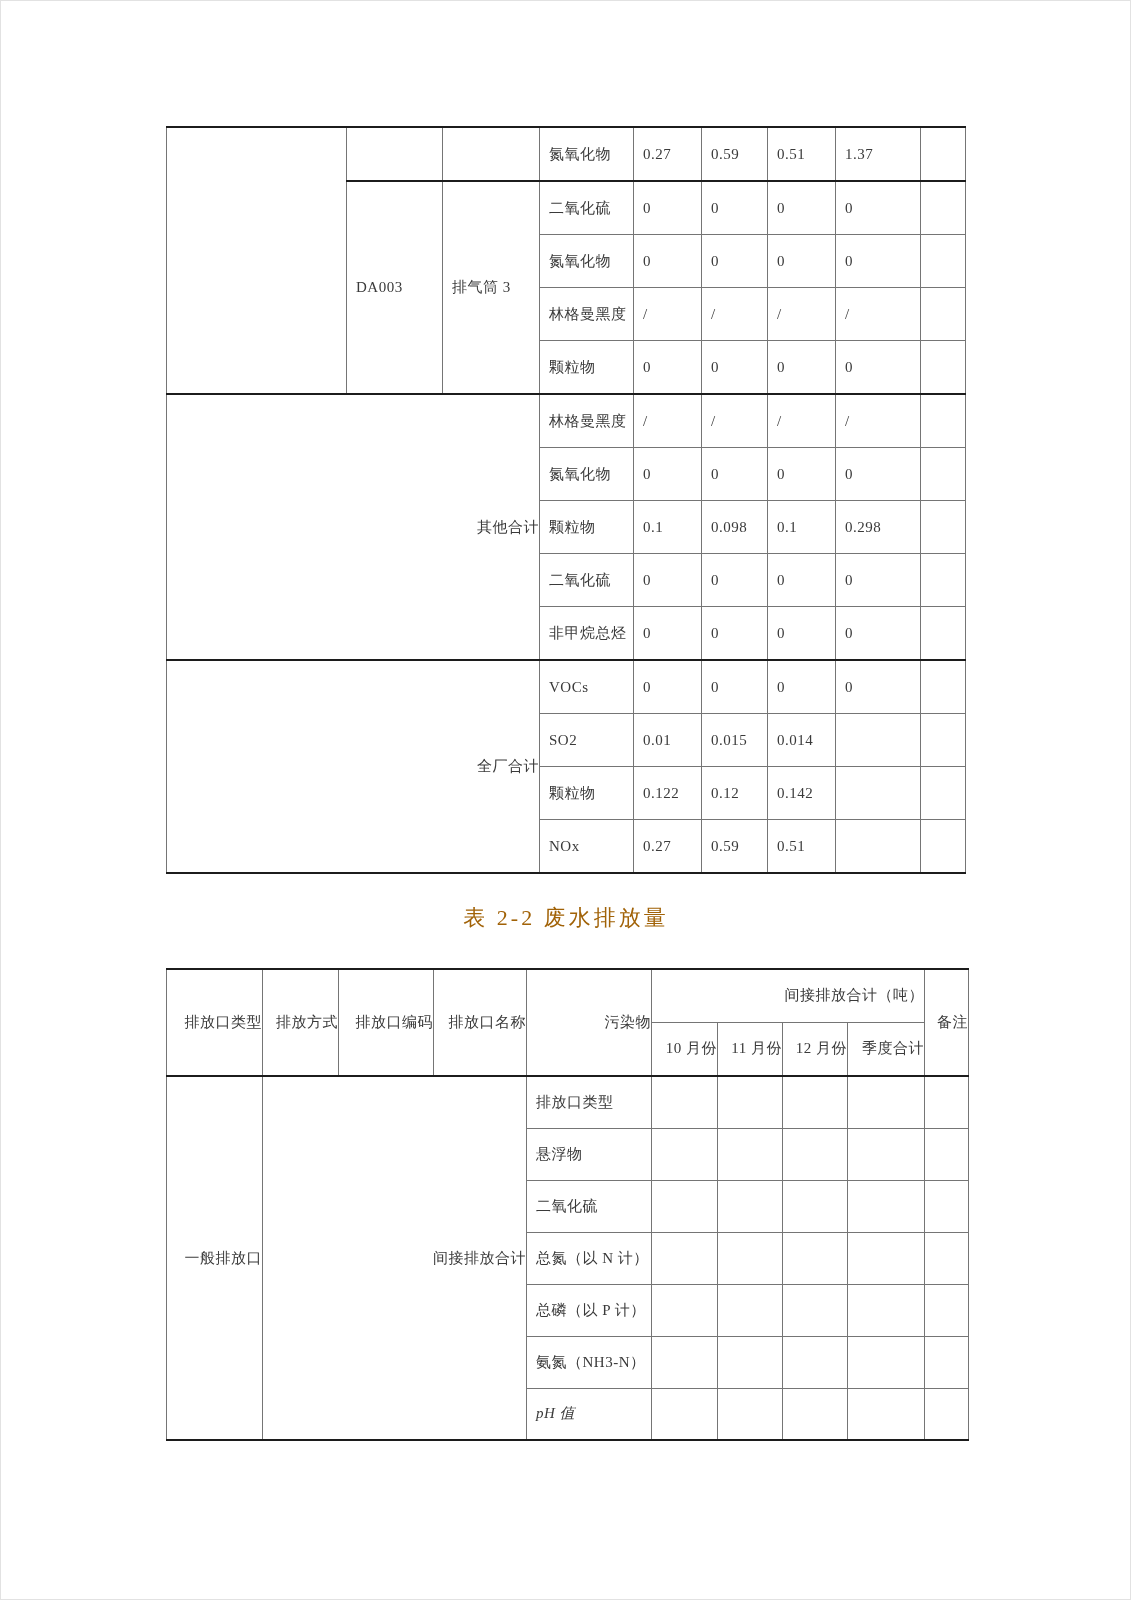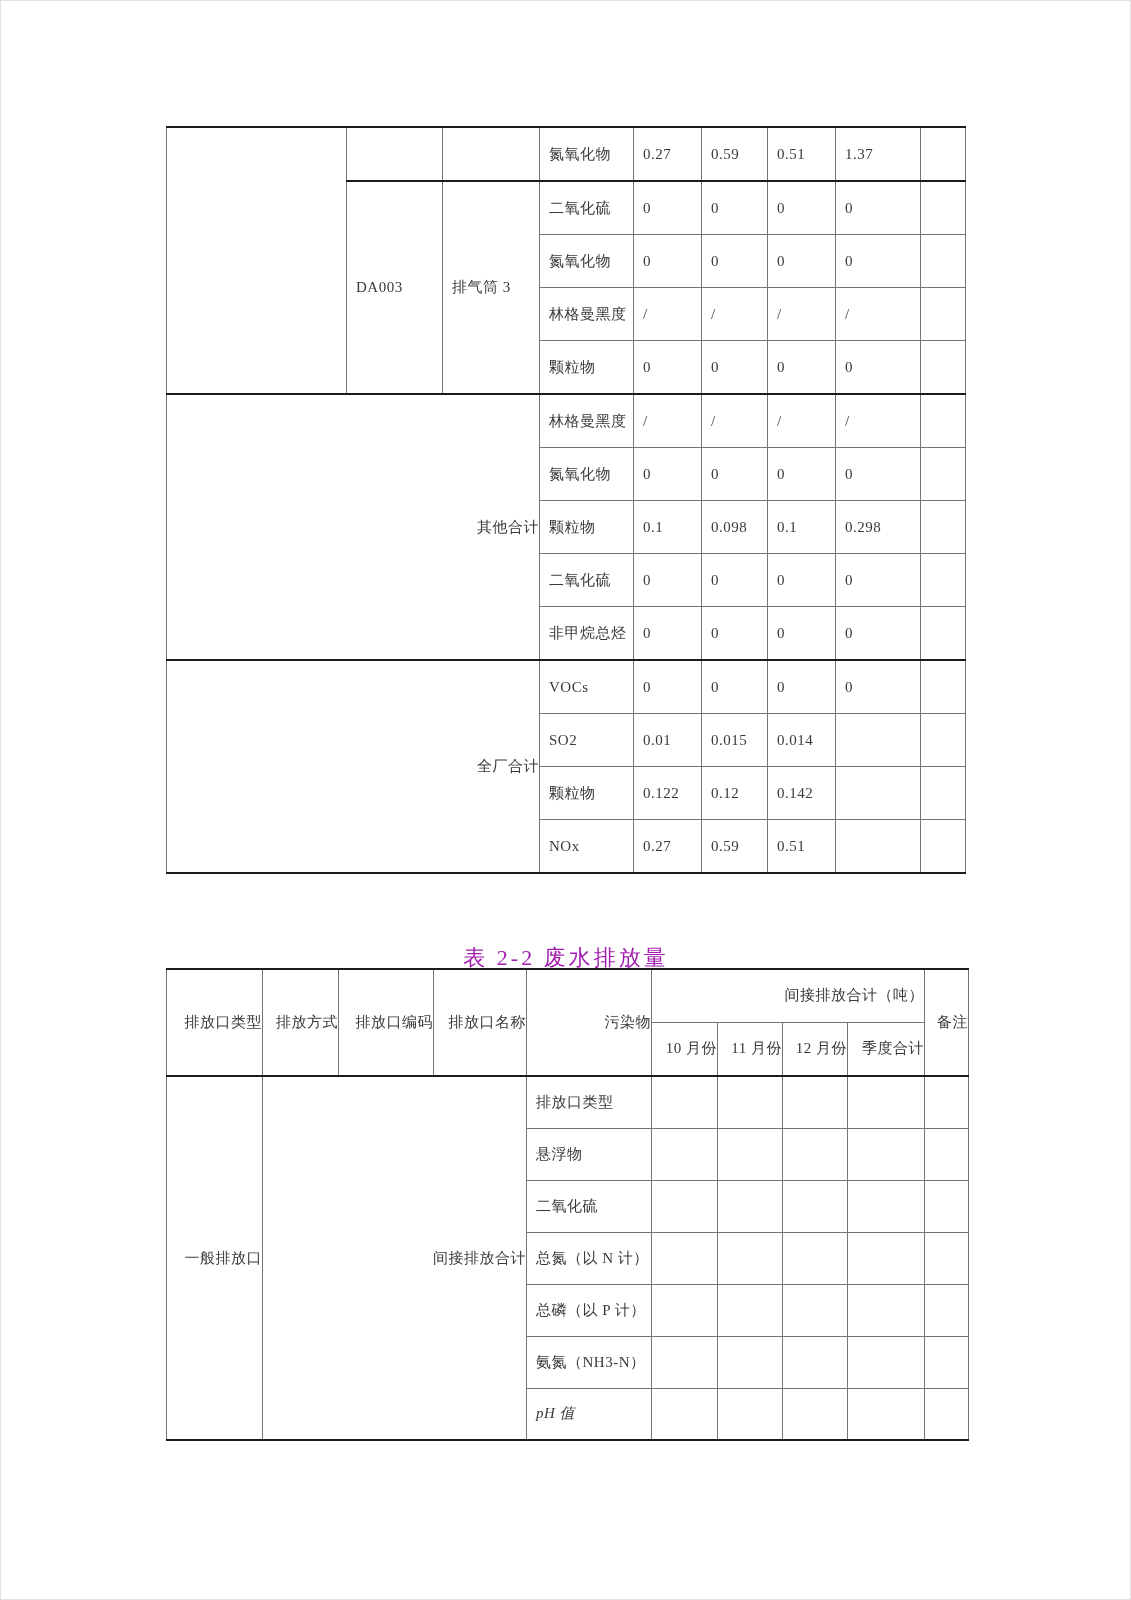--- a/index.html
+++ b/index.html
@@ -44,22 +44,21 @@
   }
   #air-table{left:166px;top:126px;}
   #wastewater-table{left:166px;top:968px;}
   #air-table td{height:52px;}
   .section-title{
     position:absolute;
     left:166px;top:903px;width:800px;
     text-align:center;
     font-size:22px;
     letter-spacing:3px;
-    color:#a21caf;
-    margin-top:40px;
+    color:#a16207;
   }
 </style>
 </head>
 <body>
 
 <div class="page"></div>
 
 <table class="doc" id="air-table" style="width: 799px;">
     <colgroup>
       <col style="width: 180px;">

